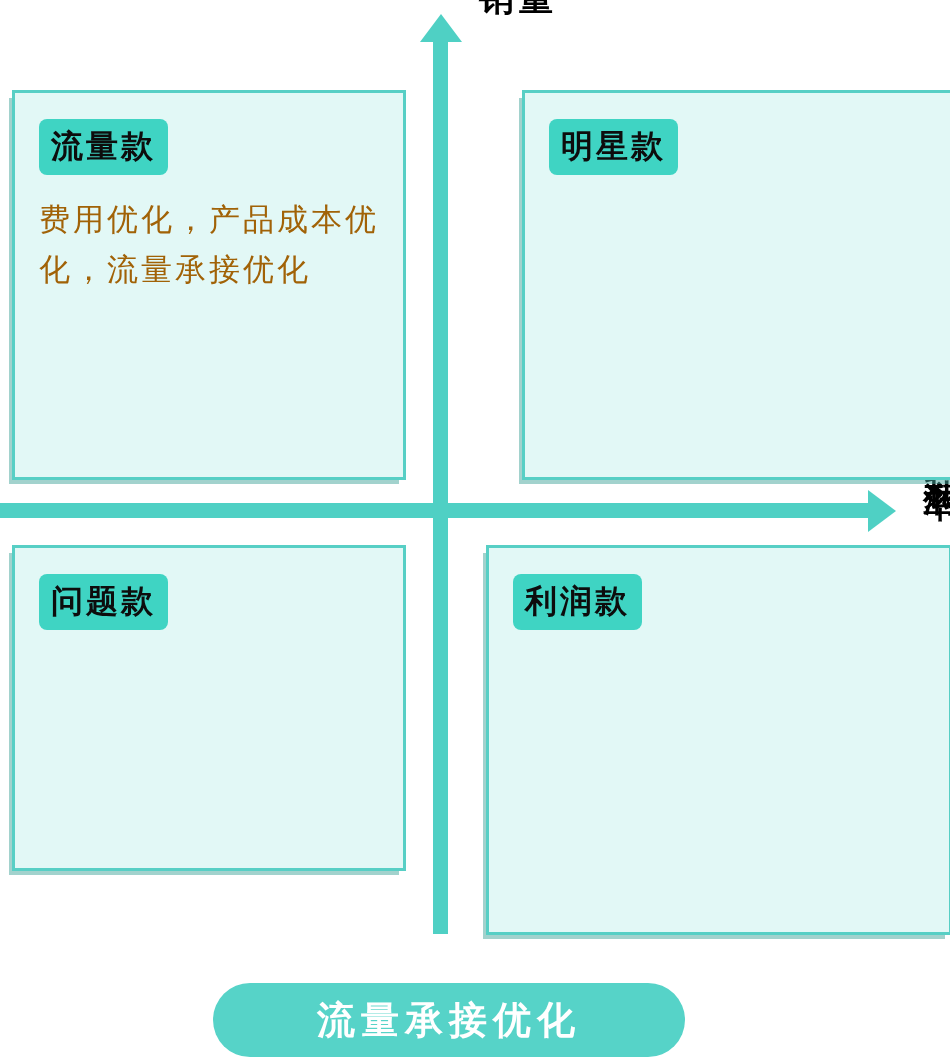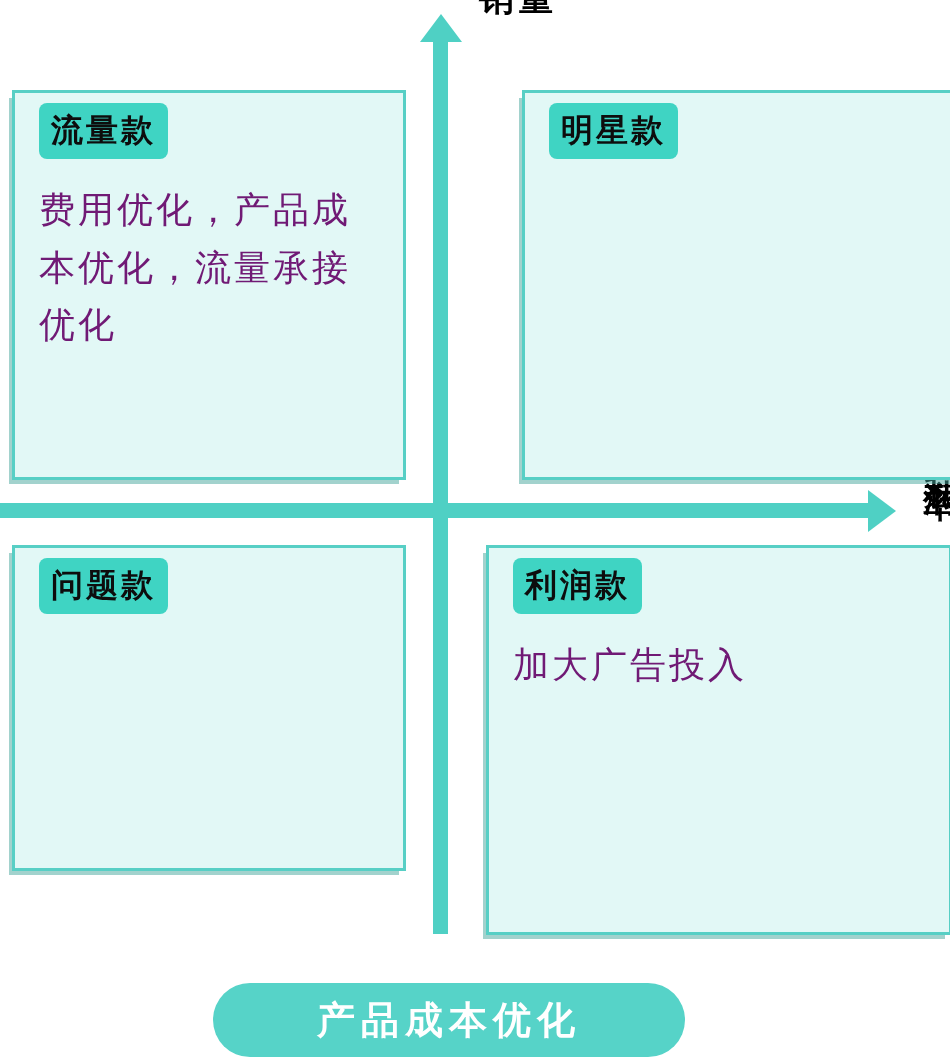--- a/index.html
+++ b/index.html
@@ -40,43 +40,44 @@
     font-size: 34px; font-weight: bold; color: #000;
     letter-spacing: 6px; white-space: nowrap;
   }
 
   
   .card {
     position: absolute;
     background: #e2f8f6;
     border: 3px solid #57cfc5;
     box-shadow: -5px 6px 0 -2px rgba(70,165,155,0.5);
-    padding: 10px 24px;
+    padding: 26px 24px;
   }
   .card-tl { left: 12px;  top: 90px;  width: 394px; height: 390px; }
   .card-tr { left: 486px; top: 90px;  width: 440px; height: 390px; margin-left: 36px; }
   .card-bl { left: 12px;  top: 545px; width: 394px; height: 326px; }
   .card-br { left: 486px; top: 545px; width: 466px; height: 390px; }
 
   .badge {
     display: inline-block;
     background: #3fd4c3;
     color: #0d0d0d;
     font-size: 32px;
     font-weight: bold;
     letter-spacing: 3px;
     padding: 6px 12px;
     border-radius: 8px;
     margin-bottom: 22px;
   }
   .card-text {
-    font-size: 36px;
-    color: #701a75;
+    font-size: 31px;
+    color: #a16207;
     line-height: 1.6;
     letter-spacing: 3px;
+    font-family: Liberation Mono, monospace;
   }
 
   
   .title-pill {
     position: absolute;
     left: 213px; top: 983px;
     width: 472px; height: 74px;
     background: #56d3c8;
     border-radius: 42px;
     display: flex; align-items: center; justify-content: center;
@@ -114,18 +115,17 @@
 <div class="card card-bl">
   <div>
     <span class="badge">问题款</span>
   </div>
 </div>
 
 <div class="card card-br">
   <div>
     <span class="badge">利润款</span>
   </div>
-  <div class="card-text">加大广告投入</div>
 </div>
 
 <div class="title-pill">
-  <span>产品成本优化</span>
+  <span>流量承接优化</span>
 </div>
 
 </body></html>

